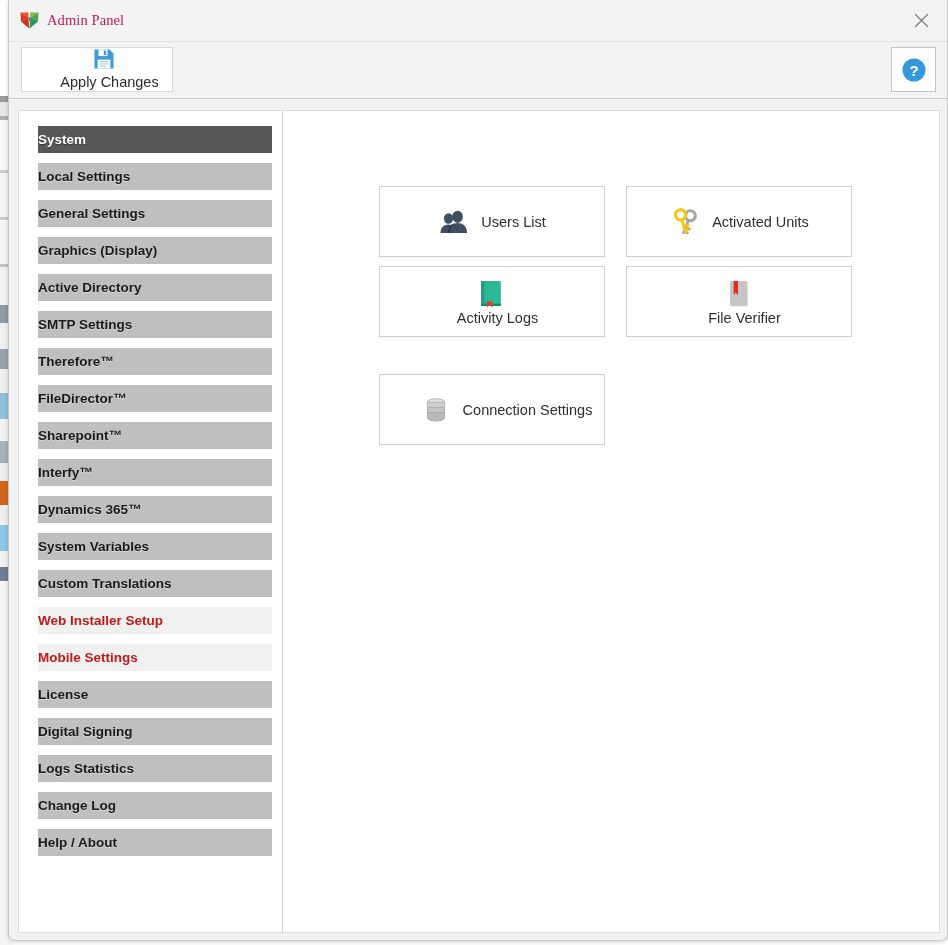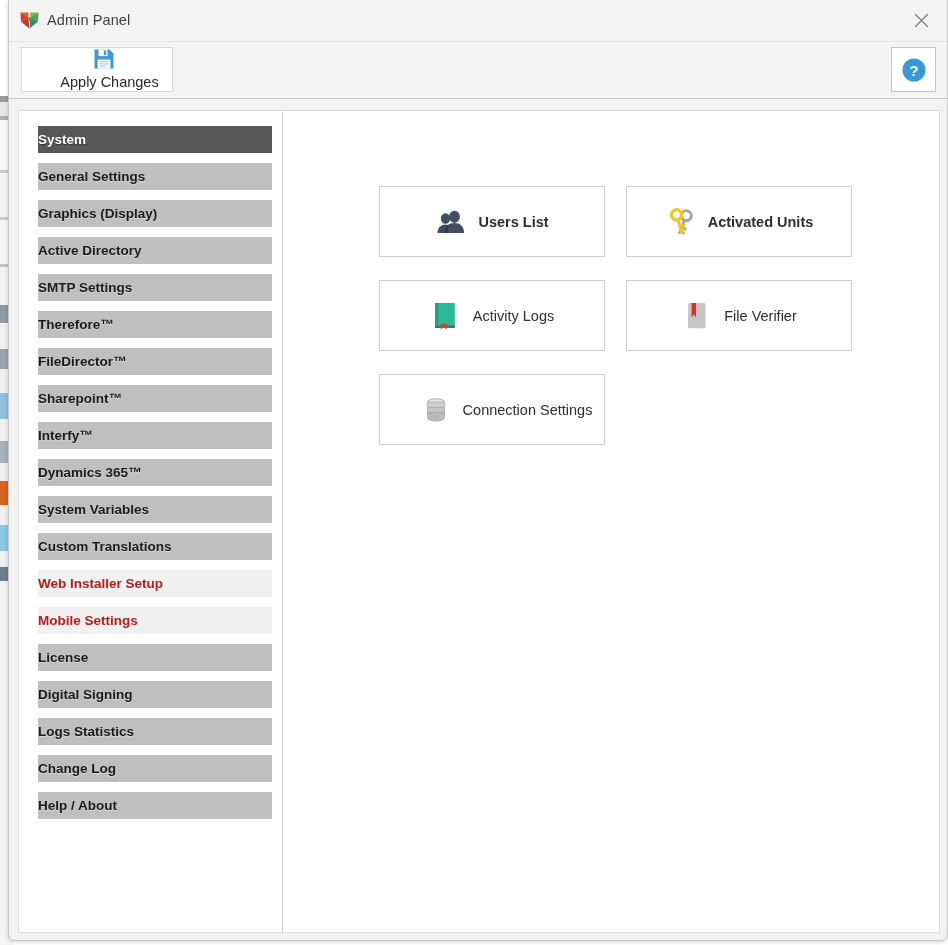--- a/index.html
+++ b/index.html
@@ -41,23 +41,24 @@
     background: #f3f3f3;
     border-bottom: 1px solid #e2e2e2;
   }
   #app-logo {
     position: absolute; left: 10px; top: 10px;
     width: 21px; height: 21px;
   }
   #title-text {
     position: absolute; left: 38px; top: 12px;
     font-size: 14.5px;
-    color: #404040;
+    color: #be185d;
     letter-spacing: .1px;
     white-space: nowrap;
+    font-family: Liberation Serif, serif;
   }
   #close-button {
     position: absolute; right: 4px; top: 0;
     width: 44px; height: 40px;
     display: flex; align-items: center; justify-content: center;
     cursor: default;
   }
   #close-button svg { display: block; }
 
   
@@ -161,22 +162,22 @@
     flex: 0 0 auto;
   }
   .tile .tile-label {
     font-size: 14.5px;
     color: #2e2e2e;
     margin-left: 11px;
     white-space: nowrap;
   }
   .tile.c0 { left: 0; }
   .tile.c1 { left: 247px; }
-  .tile.r0 { top: 0; font-weight: bold; }
-  .tile.r1 { top: 94px; }
+  .tile.r0 { top: 0; }
+  .tile.r1 { top: 80px; flex-direction: column; }
   .tile.r2 { top: 188px; padding-left: 28px; }
 </style>
 </head>
 <body>
 
 <div id="bg-sliver">
     <div class="seg" style="top: 0px; height: 96px; background: rgb(255, 255, 255);"></div>
     <div class="seg" style="top: 96px; height: 6px; background: rgb(154, 154, 154);"></div>
     <div class="seg" style="top: 102px; height: 14px; background: rgb(232, 232, 232);"></div>
     <div class="seg" style="top: 116px; height: 4px; background: rgb(176, 176, 176);"></div>
@@ -251,20 +252,23 @@
     </div>
   </div>
 
   <div id="body-panel">
 
     <div id="sidebar">
         <div class="nav-item selected">
           <span>System</span>
         </div>
         <div class="nav-item">
+          <span>Local Settings</span>
+        </div>
+        <div class="nav-item">
           <span>General Settings</span>
         </div>
         <div class="nav-item">
           <span>Graphics (Display)</span>
         </div>
         <div class="nav-item">
           <span>Active Directory</span>
         </div>
         <div class="nav-item">
           <span>SMTP Settings</span>

